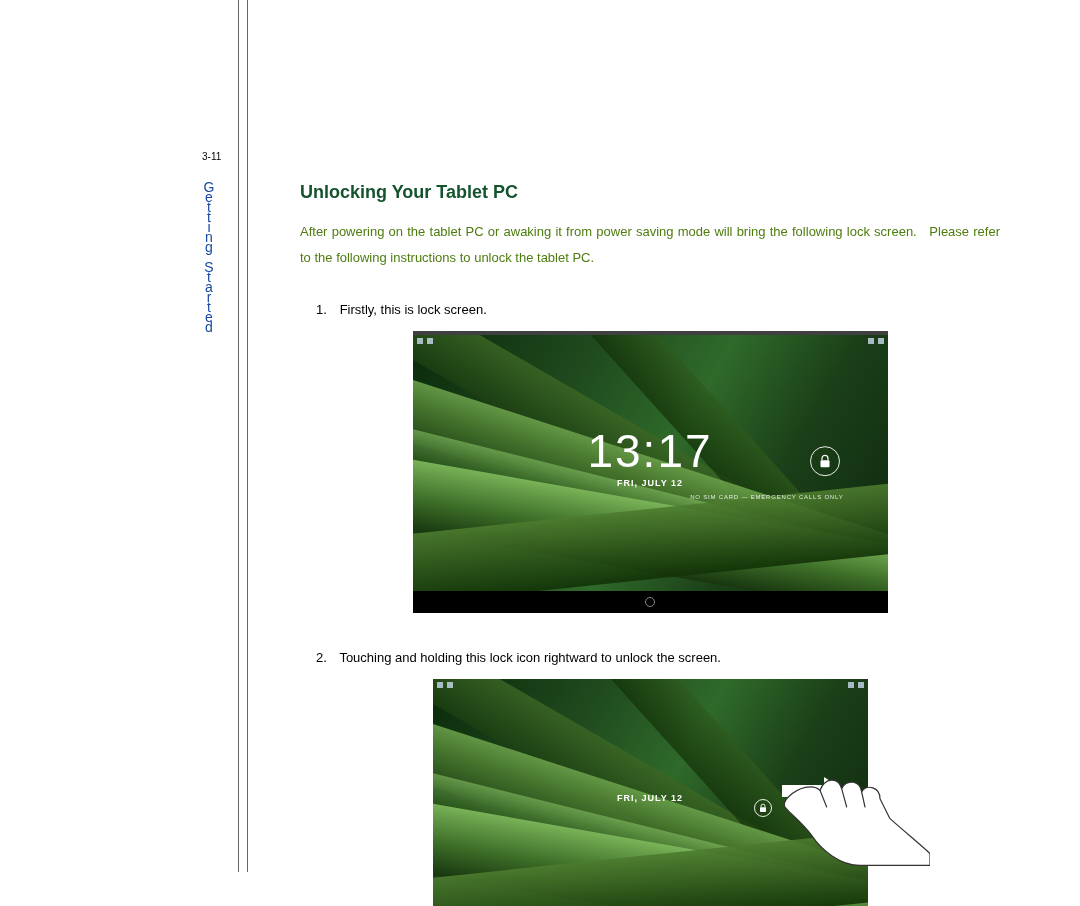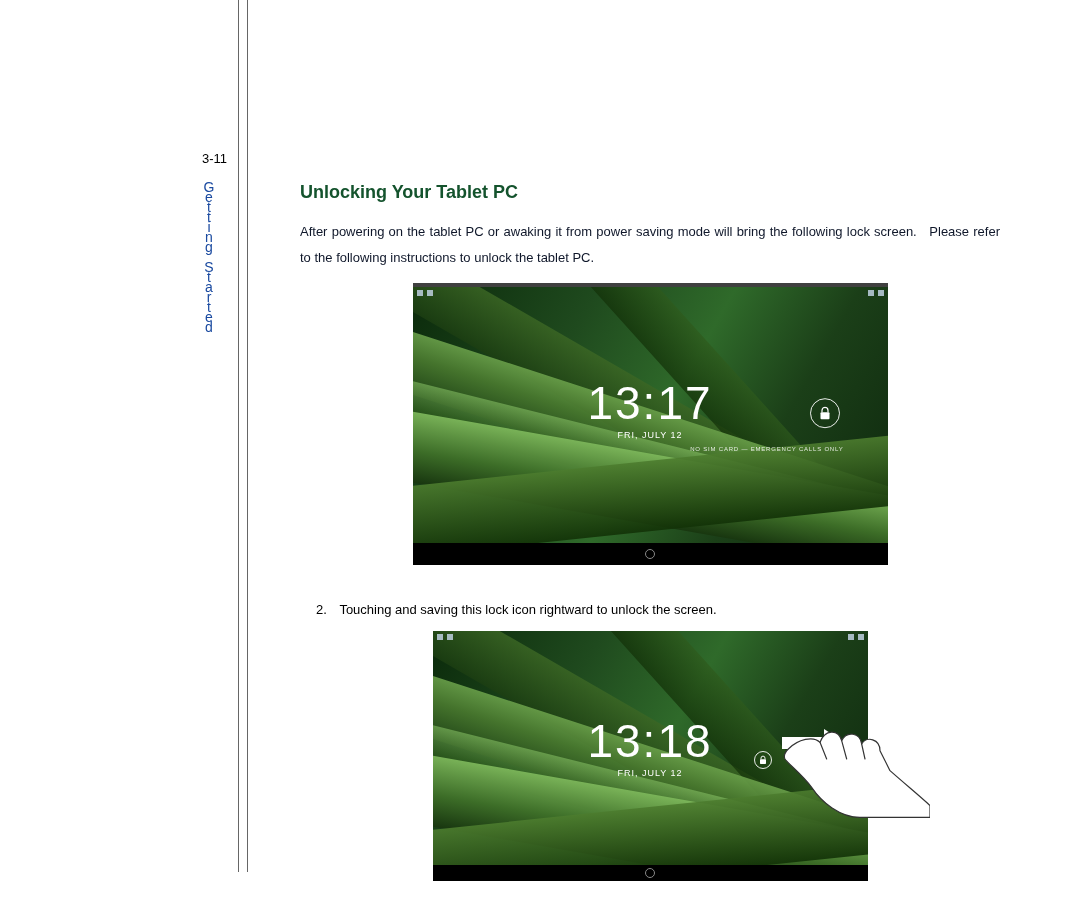--- a/index.html
+++ b/index.html
@@ -15,21 +15,21 @@
     position: absolute;
     left: 0; top: 0;
     width: 1080px;
     height: 906px;
   }
   .vline1 { position: absolute; top: 0; left: 238px; width: 1px; height: 872px; background: #666; }
   .vline2 { position: absolute; top: 0; left: 247px; width: 1px; height: 872px; background: #666; }
   .page-num {
     position: absolute;
     left: 202px; top: 151px;
-    font-size: 13px;
+    font-size: 10px;
     color: #000;
   }
   .side-label {
     position: absolute;
     left: 202px; top: 182px;
     width: 16px;
     font-size: 14px;
     color: #1a4aa0;
     letter-spacing: 2px;
     font-weight: 400;
@@ -42,24 +42,24 @@
     width: 700px;
   }
   .title {
     font-size: 18px;
     font-weight: bold;
     color: #14532d;
     margin-bottom: 16px;
   }
   .intro {
     font-size: 13px;
-    color: #0f172a;
+    color: #4d7c0f;
     line-height: 2;
     text-align: justify;
-    margin-bottom: 12px;
+    margin-bottom: 26px;
   }
   .step {
     font-size: 13px;
     color: #000;
     line-height: 2;
     margin-bottom: 8px;
     padding-left: 20px;
   }
   .step .num { display: inline-block; width: 20px; margin-left: -4px; }
 
@@ -117,21 +117,21 @@
     font-size: 46px;
     font-weight: 200;
     letter-spacing: 2px;
     line-height: 1;
     font-family: "Helvetica Neue", Arial, sans-serif;
   }
   .date {
     font-size: 9px;
     letter-spacing: 1px;
     margin-top: 4px;
-    font-weight: normal;
+    font-weight: bold;
   }
   .lock-ring {
     position: absolute;
     right: 48px;
     top: 50%;
     transform: translateY(-56%);
     width: 30px; height: 30px;
     border: 1.5px solid rgba(255,255,255,0.9);
     border-radius: 50%;
     display: flex; align-items: center; justify-content: center;
@@ -218,20 +218,24 @@
       <span>r</span>
       <span>t</span>
       <span>e</span>
       <span>d</span>
     </div>
 
   <div class="main">
     <div class="title">Unlocking Your Tablet PC</div>
     <div class="intro">After powering on the tablet PC or awaking it from power saving mode will bring the following lock screen.&nbsp;&nbsp;&nbsp;Please refer to the following instructions to unlock the tablet PC.</div>
 
+    <div class="step">
+      <span class="num">1.</span>
+      <span>Firstly, this is lock screen.</span>
+    </div>
 
     <div class="shot-wrap">
       <div class="shot">
         <div class="shot-inner">
           <div class="bg"></div>
           <div class="blade b3"></div>
           <div class="blade b5"></div>
           <div class="blade b1"></div>
           <div class="blade b6"></div>
           <div class="blade b2"></div>
@@ -262,21 +266,21 @@
           <div class="sim-text">NO SIM CARD — EMERGENCY CALLS ONLY</div>
         </div>
         <div class="nav-bar">
           <div class="nav-home"></div>
         </div>
       </div>
     </div>
 
     <div class="step">
       <span class="num">2.</span>
-      <span>Touching and saving this lock icon rightward to unlock the screen.</span>
+      <span>Touching and holding this lock icon rightward to unlock the screen.</span>
     </div>
 
     <div class="shot-wrap" style="margin-bottom:0;">
       <div class="shot shot2" style="width:435px;">
         <div class="shot-inner">
           <div class="bg"></div>
           <div class="blade b3"></div>
           <div class="blade b5"></div>
           <div class="blade b1"></div>
           <div class="blade b6"></div>
@@ -288,21 +292,20 @@
               <div class="sicon"></div>
               <div class="sicon"></div>
             </div>
             <div class="sr">
               <div class="sicon"></div>
               <div class="sicon"></div>
             </div>
           </div>
 
           <div class="center-block">
-            <div class="time">13:18</div>
             <div class="date">FRI, JULY 12</div>
           </div>
 
           <div class="lock-ring">
             <svg width="8" height="10" viewBox="0 0 12 14">
               <path d="M3 6 V4.2 a3 3 0 0 1 6 0 V6" fill="none" stroke="#fff" stroke-width="1.4"></path>
               <rect x="1.5" y="6" width="9" height="7" rx="1" fill="#fff"></rect>
             </svg>
           </div>
 

